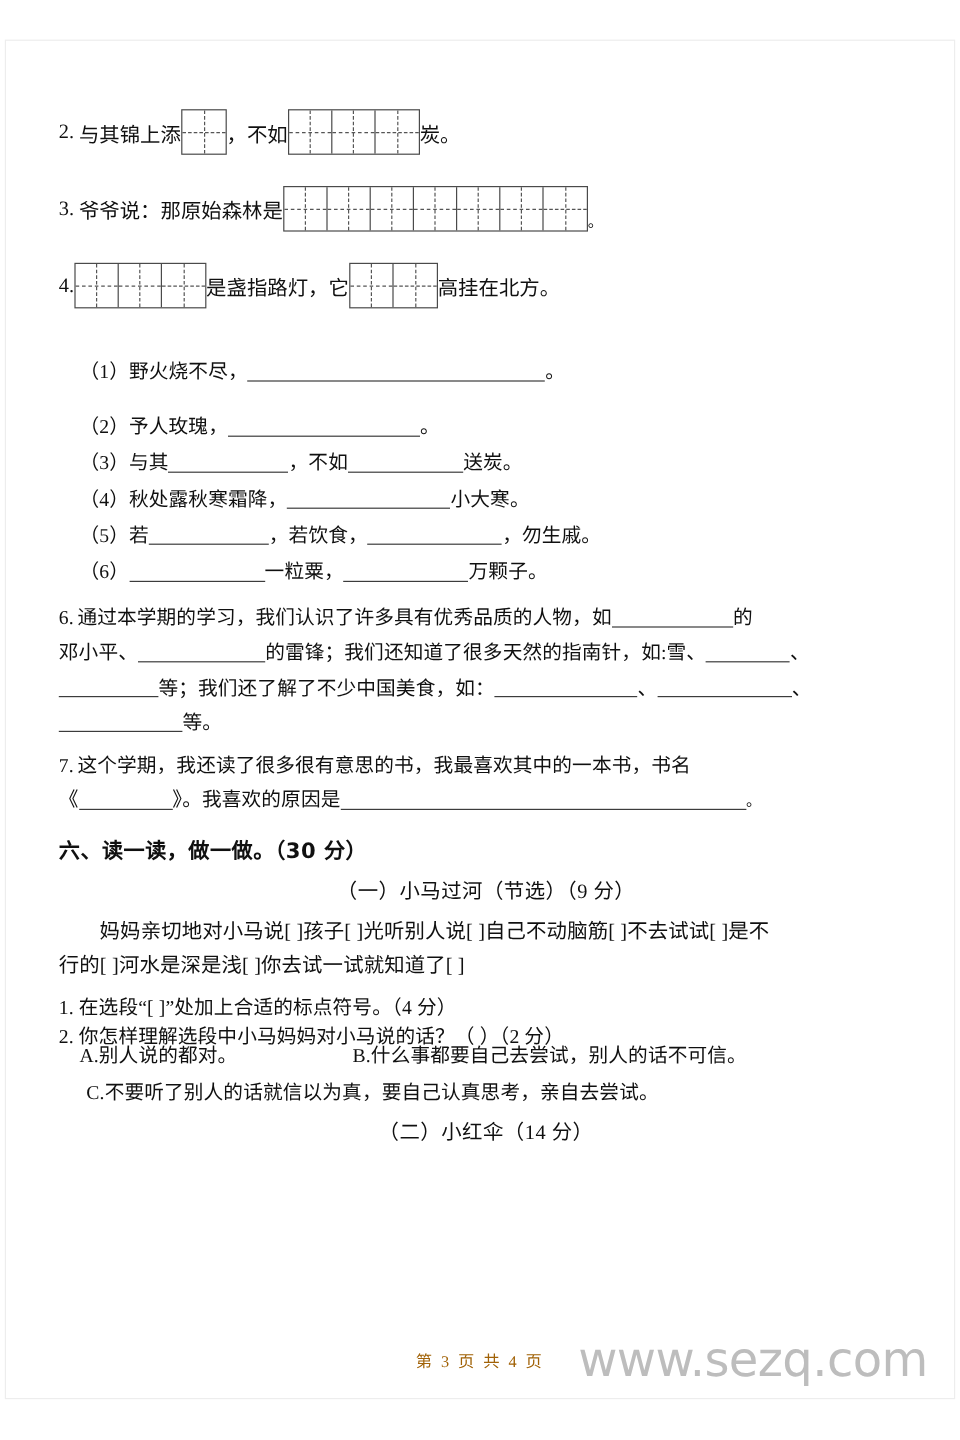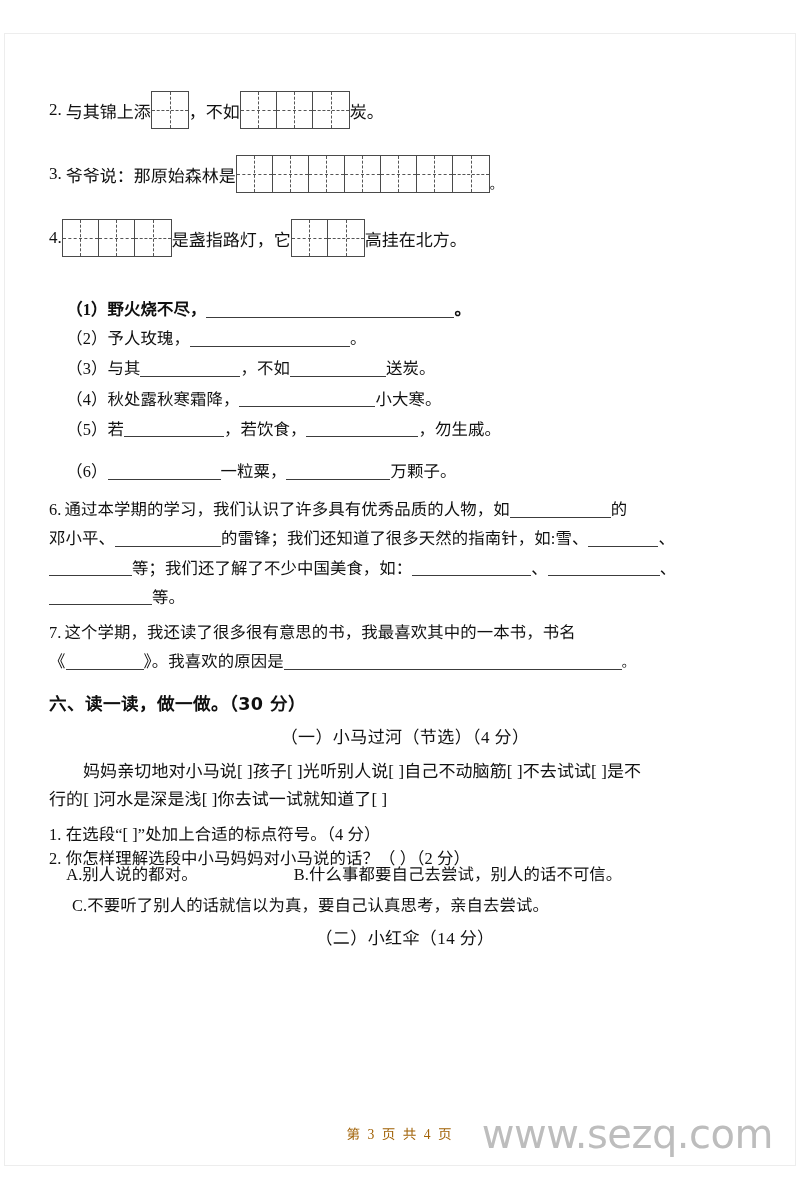--- a/index.html
+++ b/index.html
@@ -204,37 +204,37 @@
         <span class="cell"></span>
       </span>
       <span class="txt">高挂在北方。</span>
     </div>
 
     <div class="gap-l" style="height:30px;"></div>
 
 
     <div class="gap-s"></div>
 
-    <div class="ln indent1" style="margin-bottom:11px;font-weight:bold;">
+    <div class="ln indent1" style="margin-bottom:28px;">
       <span>（1）</span><span>野火烧不尽，</span><span class="blank" style="width:248px;"></span><span>。</span>
     </div>
 
     <div class="ln indent1" style="margin-bottom:12px;">
       <span>（2）</span><span>予人玫瑰，</span><span class="blank" style="width:160px;"></span><span>。</span>
     </div>
 
     <div class="ln indent1" style="margin-bottom:12px;">
       <span>（3）</span><span>与其</span><span class="blank" style="width:100px;"></span><span>，不如</span><span class="blank" style="width:96px;"></span><span>送炭。</span>
     </div>
 
     <div class="ln indent1" style="margin-bottom:12px;">
       <span>（4）</span><span>秋处露秋寒霜降，</span><span class="blank" style="width:136px;"></span><span>小大寒。</span>
     </div>
 
-    <div class="ln indent1" style="margin-bottom:24px;">
+    <div class="ln indent1" style="margin-bottom:12px;">
       <span>（5）</span><span>若</span><span class="blank" style="width:100px;"></span><span>，若饮食，</span><span class="blank" style="width:112px;"></span><span>，勿生戚。</span>
     </div>
 
     <div class="ln indent1" style="margin-bottom:10px;">
       <span>（6）</span><span class="blank" style="width:113px;"></span><span>一粒粟，</span><span class="blank" style="width:104px;"></span><span>万颗子。</span>
     </div>
 
     <div class="gap-s" style="height:10px;"></div>
 
     <div class="ln" style="margin-bottom:11px;">
@@ -262,21 +262,21 @@
     <div class="ln" style="margin-bottom:10px;">
       <span>《</span><span class="blank" style="width:78px;"></span><span>》。我喜欢的原因是</span><span class="blank" style="width:338px;"></span><span style="font-size:13px;">。</span>
     </div>
 
     <div class="gap-s" style="height:10px;"></div>
 
     <div style="margin-bottom:14px;">
       <span class="sec-head">六、读一读，做一做。</span><span class="sec-head pts">（30 分）</span>
     </div>
 
-    <div class="ln centered sub-title" style="margin-bottom:12px;">（一）小马过河（节选）（4 分）</div>
+    <div class="ln centered sub-title" style="margin-bottom:12px;">（一）小马过河（节选）（9 分）</div>
 
     <div class="passage" style="margin-bottom:13px;">
       <div class="first">妈妈亲切地对小马说[  ]孩子[  ]光听别人说[  ]自己不动脑筋[  ]不去试试[  ]是不</div>
       <div>行的[  ]河水是深是浅[  ]你去试一试就知道了[  ]</div>
     </div>
 
     <div class="ln" style="margin-bottom:8px;">1. 在选段“[   ]”处加上合适的标点符号。（4 分）</div>
 
     <div class="ln" style="">2. 你怎样理解选段中小马妈妈对小马说的话？（        ）（2 分）</div>
 

